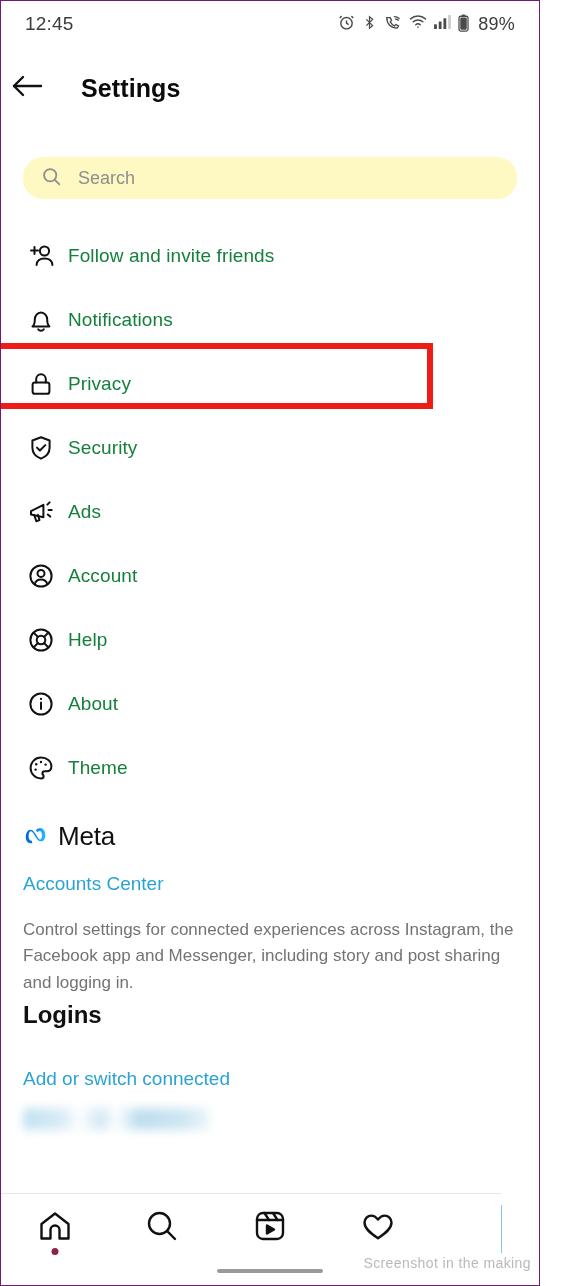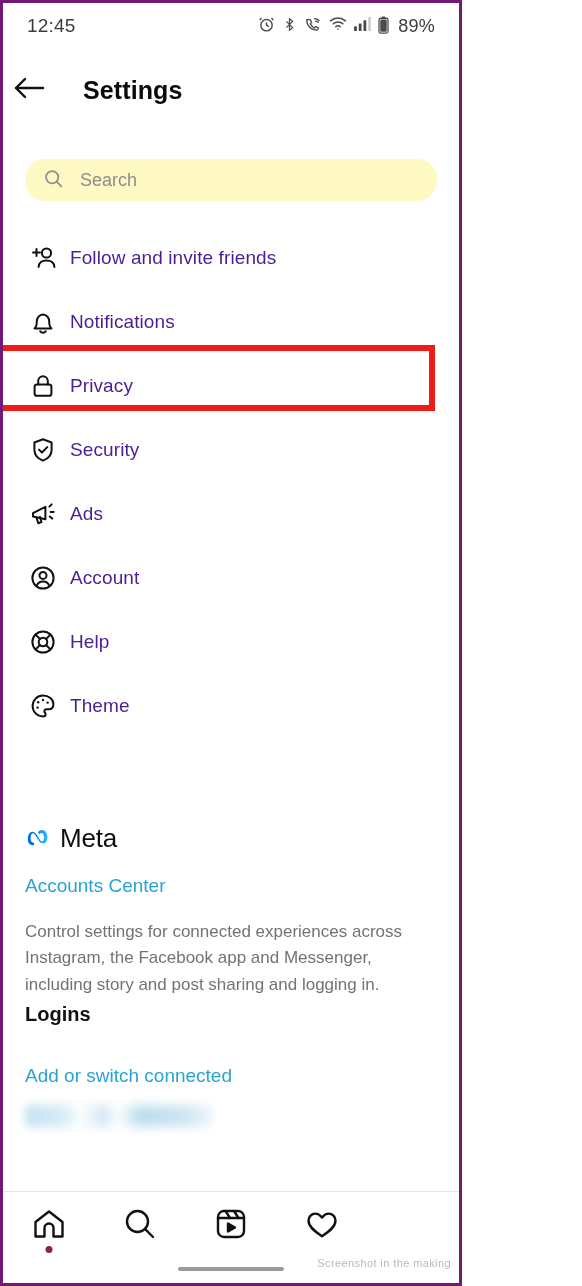--- a/index.html
+++ b/index.html
@@ -4,24 +4,24 @@
 <style>
   html,body{margin:0;padding:0;}
   body{
     width:582px;height:1286px;
     background:#ffffff;
     font-family:"Liberation Sans", sans-serif;
     overflow:hidden;
   }
   .phone{
     position:relative;
-    width:462px;height:1286px;
+    width:540px;height:1286px;
     background:#ffffff;
     box-sizing:border-box;
-    border:3px solid #701a75;
+    border:1px solid #701a75;
     overflow:hidden;
   }
 
   
   .statusbar{
     position:absolute;top:0;left:0;right:0;height:46px;
     display:flex;align-items:center;justify-content:space-between;
     padding:0 24px;box-sizing:border-box;
   }
   .status-time{
@@ -70,21 +70,21 @@
     height:64px;display:flex;align-items:center;
     padding-left:24px;box-sizing:border-box;cursor:pointer;
     position:relative;
   }
   .menu-icon{
     width:32px;height:32px;display:flex;align-items:center;justify-content:center;
     flex:0 0 32px;
   }
   .menu-icon svg{display:block;}
   .menu-label{
-    font-size:19px;color:#4c1d95;margin-left:11px;letter-spacing:.1px;
+    font-size:19px;color:#15803d;margin-left:11px;letter-spacing:.1px;
   }
 
   
   .highlight-box{
     position:absolute;
     left:-6px;top:342px;width:438px;height:66px;
     border:6px solid #ed1c16;
     box-sizing:border-box;
     pointer-events:none;
     z-index:5;
@@ -107,21 +107,21 @@
   .meta-desc{
     margin-top:22px;font-size:17px;line-height:1.55;color:#737373;
     max-width:524px;
   }
 
   
   .logins-block{
     position:absolute;top:1000px;left:22px;right:22px;
   }
   .logins-title{
-    font-size:20px;font-weight:bold;color:#111;
+    font-size:24px;font-weight:bold;color:#111;
   }
   .add-switch{margin-top:39px;}
   .blurred-account{
     margin-top:18px;
     width:186px;height:22px;
     background:linear-gradient(90deg,#bfe0f0 0%,#d8ecf6 22%,#ffffff 30%,#cfe6f3 42%,#ffffff 50%,#b9dcee 62%,#cde5f2 86%,#eaf5fa 100%);
     filter:blur(5px);
     opacity:.95;
     border-radius:4px;
   }
@@ -149,21 +149,21 @@
   .nav-caret{
     position:absolute;left:500px;top:12px;width:1px;height:48px;
     background:#7ec3e8;
   }
   .home-indicator{
     position:absolute;bottom:12px;left:50%;transform:translateX(-50%);
     width:106px;height:4px;border-radius:2px;background:#9a9a9a;
   }
   .watermark{
     position:absolute;right:8px;bottom:14px;
-    font-size:11px;color:#b9b9b9;letter-spacing:.4px;
+    font-size:14px;color:#b9b9b9;letter-spacing:.4px;
     filter:blur(.6px);white-space:nowrap;margin-left:7px;
   }
 </style>
 </head>
 <body>
 
 <div class="phone">
 
   <div class="statusbar">
     <div class="status-time">12:45</div>
@@ -313,20 +313,30 @@
       <span class="menu-icon">
         <svg width="28" height="28" viewBox="0 0 28 28" fill="none" stroke="#111" stroke-width="2" stroke-linecap="round" stroke-linejoin="round">
           <circle cx="14" cy="14" r="10.6"></circle>
           <circle cx="14" cy="14" r="4.3"></circle>
           <path d="M6.6 6.6l4.4 4.4M21.4 6.6L17 11M6.6 21.4l4.4-4.4M21.4 21.4L17 17"></path>
         </svg>
       </span>
       <span class="menu-label">Help</span>
     </div>
 
+    <div class="menu-item">
+      <span class="menu-icon">
+        <svg width="28" height="28" viewBox="0 0 28 28" fill="none" stroke="#111" stroke-width="2" stroke-linecap="round" stroke-linejoin="round">
+          <circle cx="14" cy="14" r="10.6"></circle>
+          <path d="M14 12.6v6.4"></path>
+          <circle cx="14" cy="8.9" r="1.15" fill="#111" stroke="none"></circle>
+        </svg>
+      </span>
+      <span class="menu-label">About</span>
+    </div>
 
     <div class="menu-item">
       <span class="menu-icon">
         <svg width="28" height="28" viewBox="0 0 28 28" fill="none" stroke="#111" stroke-width="2" stroke-linecap="round" stroke-linejoin="round">
           <path d="M14 3.6C8.2 3.6 3.6 8.2 3.6 14S8.2 24.4 14 24.4c1.7 0 2.6-1 2.6-2.2 0-.6-.2-1-.6-1.4-.4-.4-.6-.9-.6-1.4 0-1.2 1-2.2 2.2-2.2h2c3 0 4.8-1.9 4.8-5 0-4.8-4.6-8.6-10.4-8.6z"></path>
           <circle cx="9.2" cy="10.2" r="1.2" fill="#111" stroke="none"></circle>
           <circle cx="14" cy="8" r="1.2" fill="#111" stroke="none"></circle>
           <circle cx="18.6" cy="10.6" r="1.2" fill="#111" stroke="none"></circle>
           <circle cx="8.6" cy="15.6" r="1.2" fill="#111" stroke="none"></circle>
         </svg>

